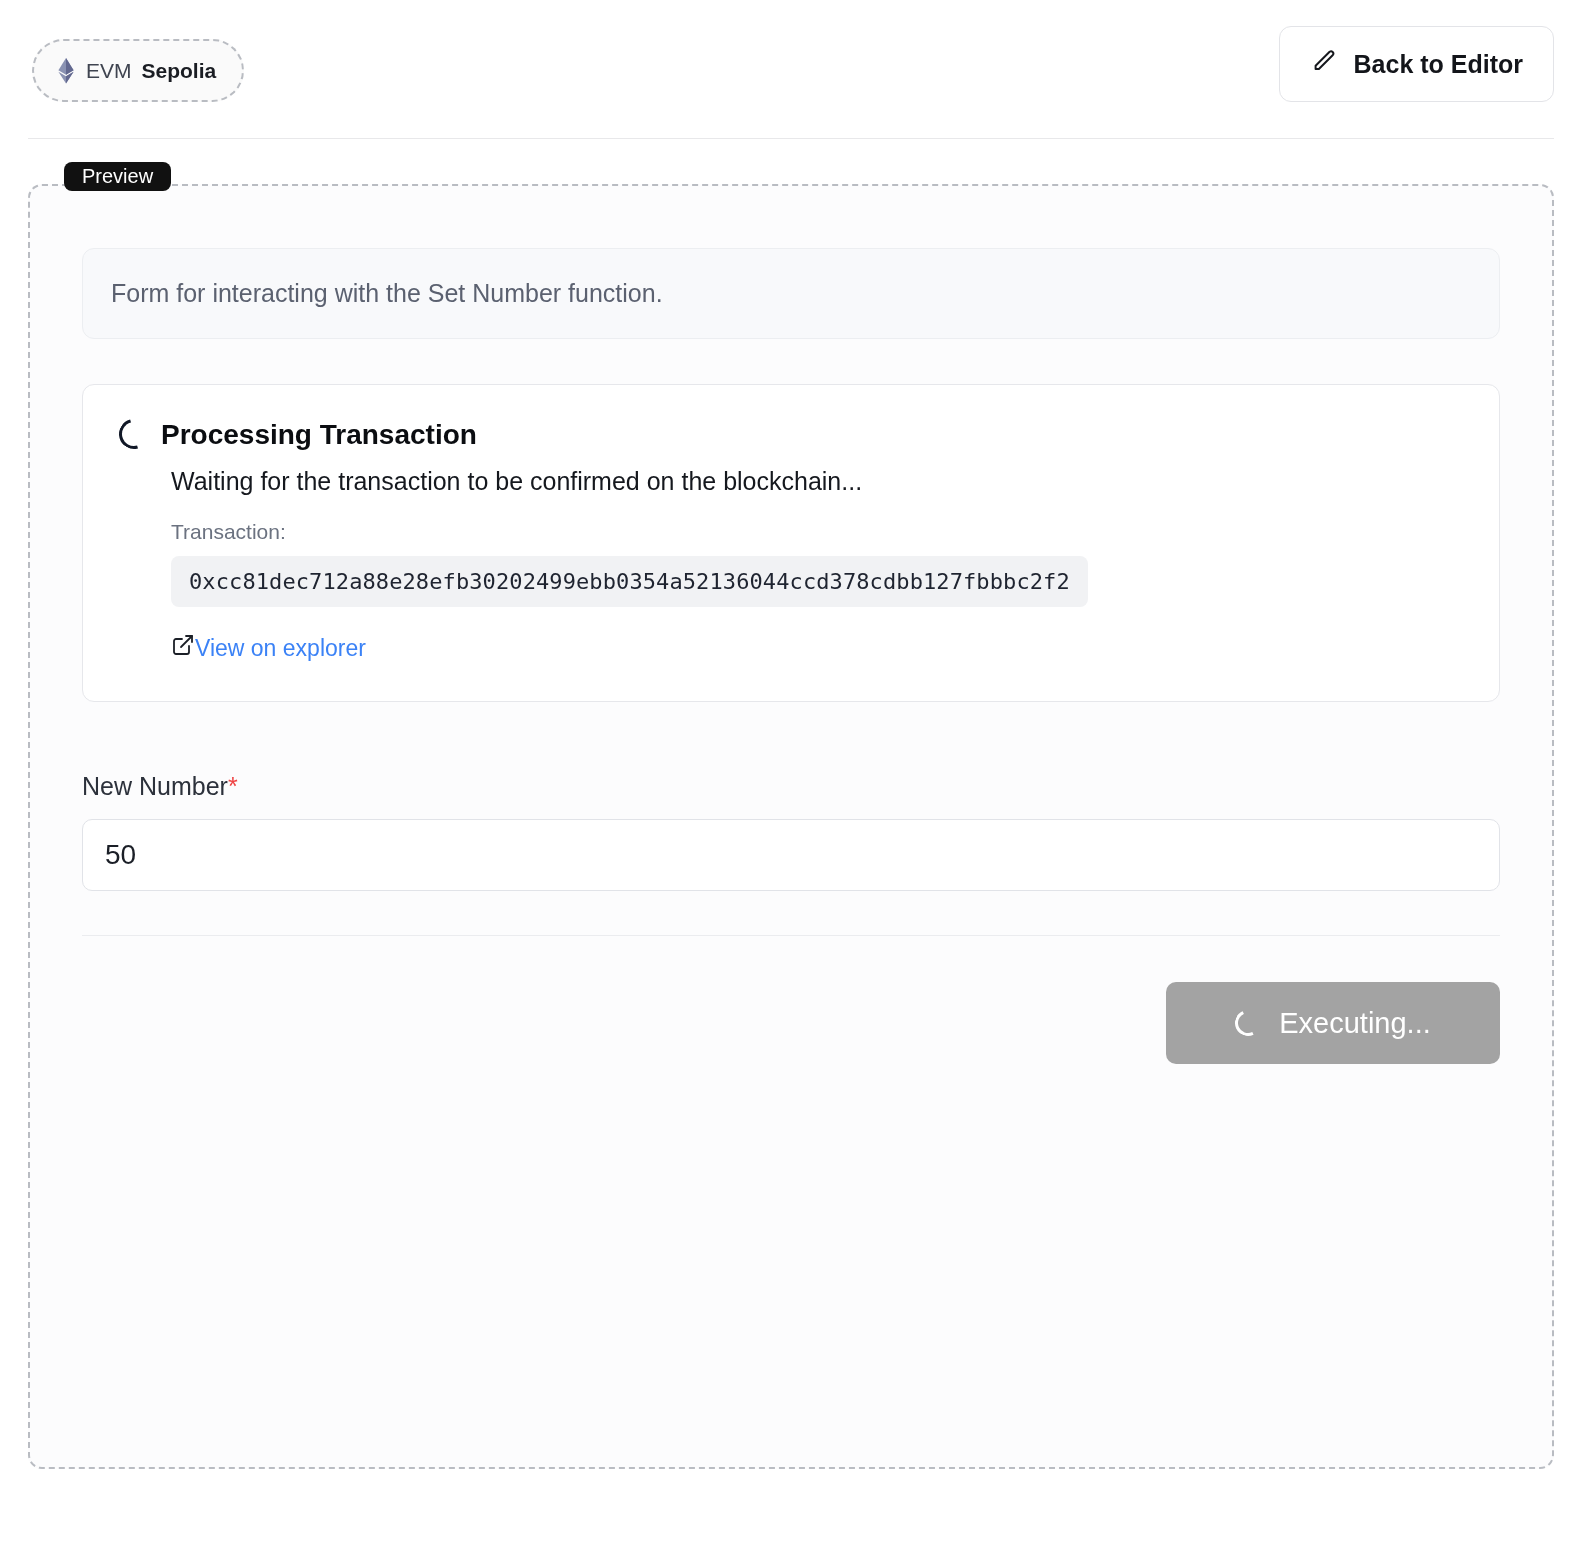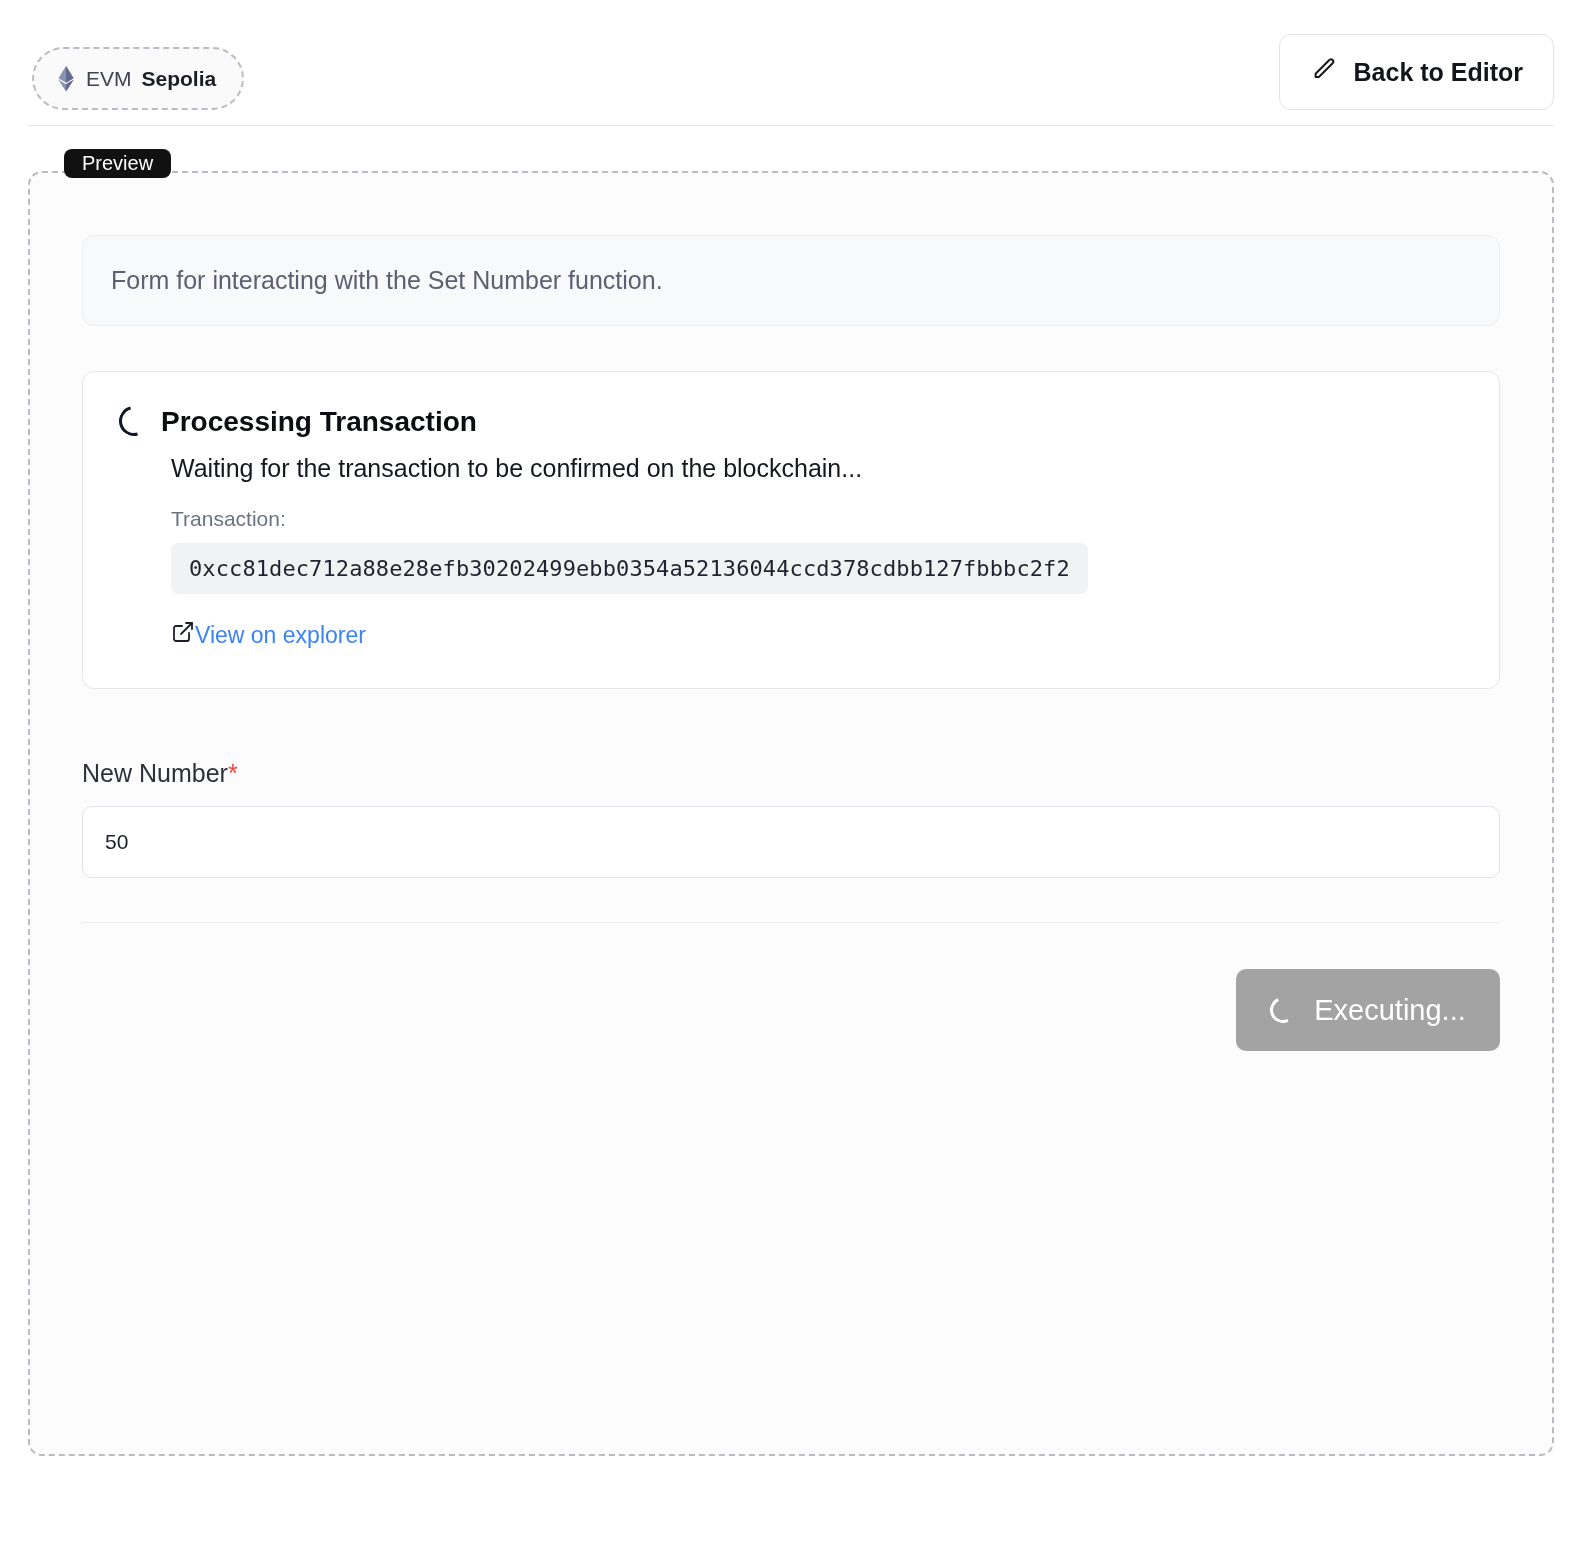--- a/index.html
+++ b/index.html
@@ -13,23 +13,23 @@
   body {
     width: 1582px;
     height: 1542px;
     position: relative;
     overflow: hidden;
   }
 
   
   .topbar {
     position: relative;
-    height: 118px;
+    height: 139px;
     border-bottom: 1px solid #e8e8ea;
-    margin: 8px 28px;
+    margin: 0 28px;
   }
   .chain-pill {
     position: absolute;
     left: 4px;
     top: 39px;
     height: 63px;
     display: flex;
     align-items: center;
     gap: 10px;
     padding: 0 26px 0 22px;
@@ -178,21 +178,21 @@
     margin-bottom: 18px;
   }
   .req-star { color: #ef4444; }
   .text-input {
     display: block;
     width: 100%;
     height: 72px;
     border: 1px solid #e1e3e8;
     border-radius: 10px;
     background: #ffffff;
-    font-size: 21px;
+    font-size: 28px;
     color: #1b1f27;
     padding: 0 22px;
     font-family: "Liberation Sans", sans-serif;
     outline: none;
   }
 
   
   .exec-row {
     display: flex;
     justify-content: flex-end;
@@ -225,21 +225,21 @@
   .submit-row {
     display: flex;
     justify-content: flex-end;
     margin-top: 46px;
   }
   .submit-btn {
     display: flex;
     align-items: center;
     justify-content: center;
     gap: 18px;
-    width: 264px;
+    width: 334px;
     height: 82px;
     border: none;
     border-radius: 10px;
     background: #a3a3a3;
     color: #ffffff;
     font-size: 29px;
     font-family: "Liberation Sans", sans-serif;
     cursor: default;
   }
   .btn-spinner {

